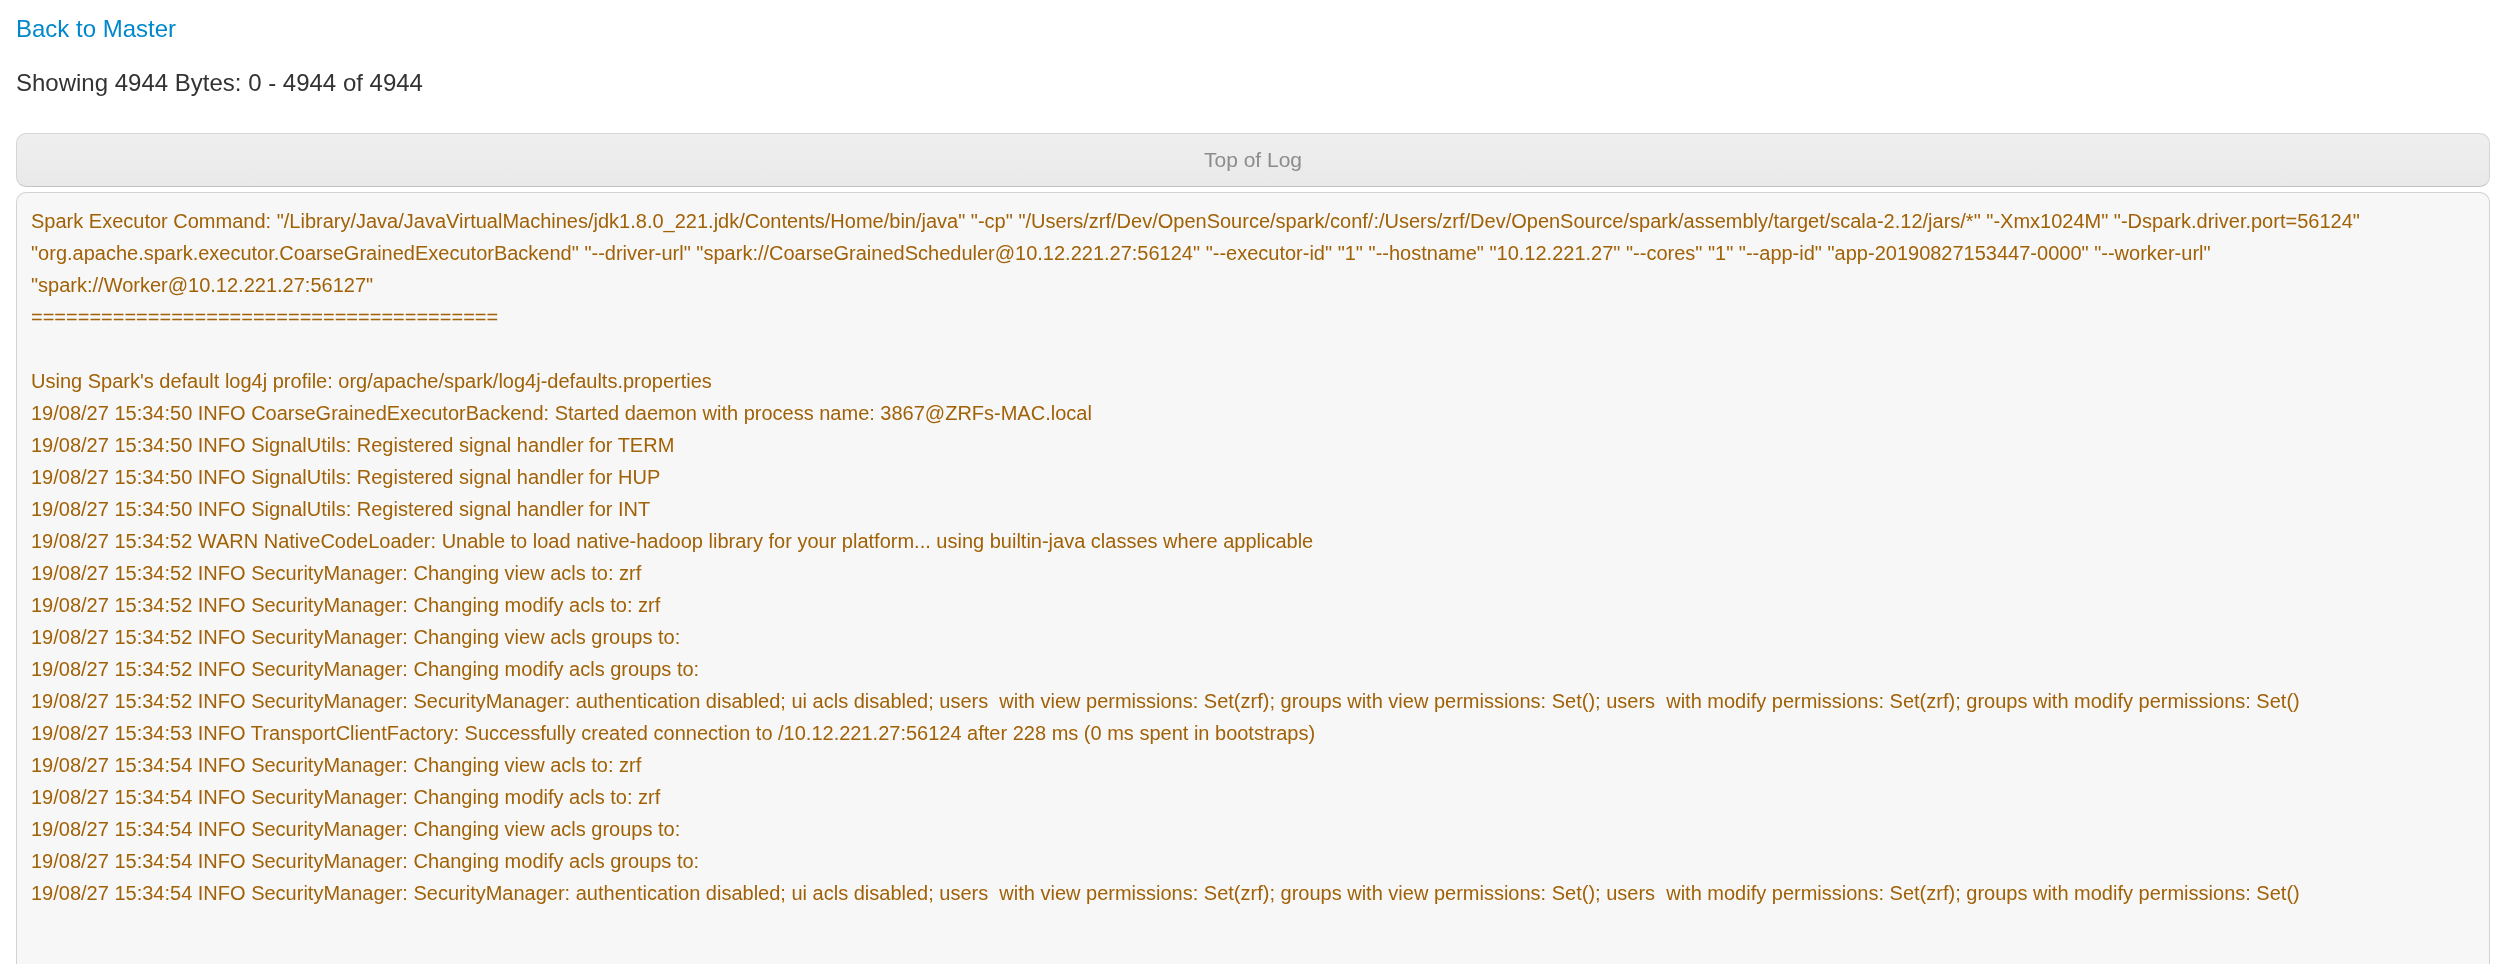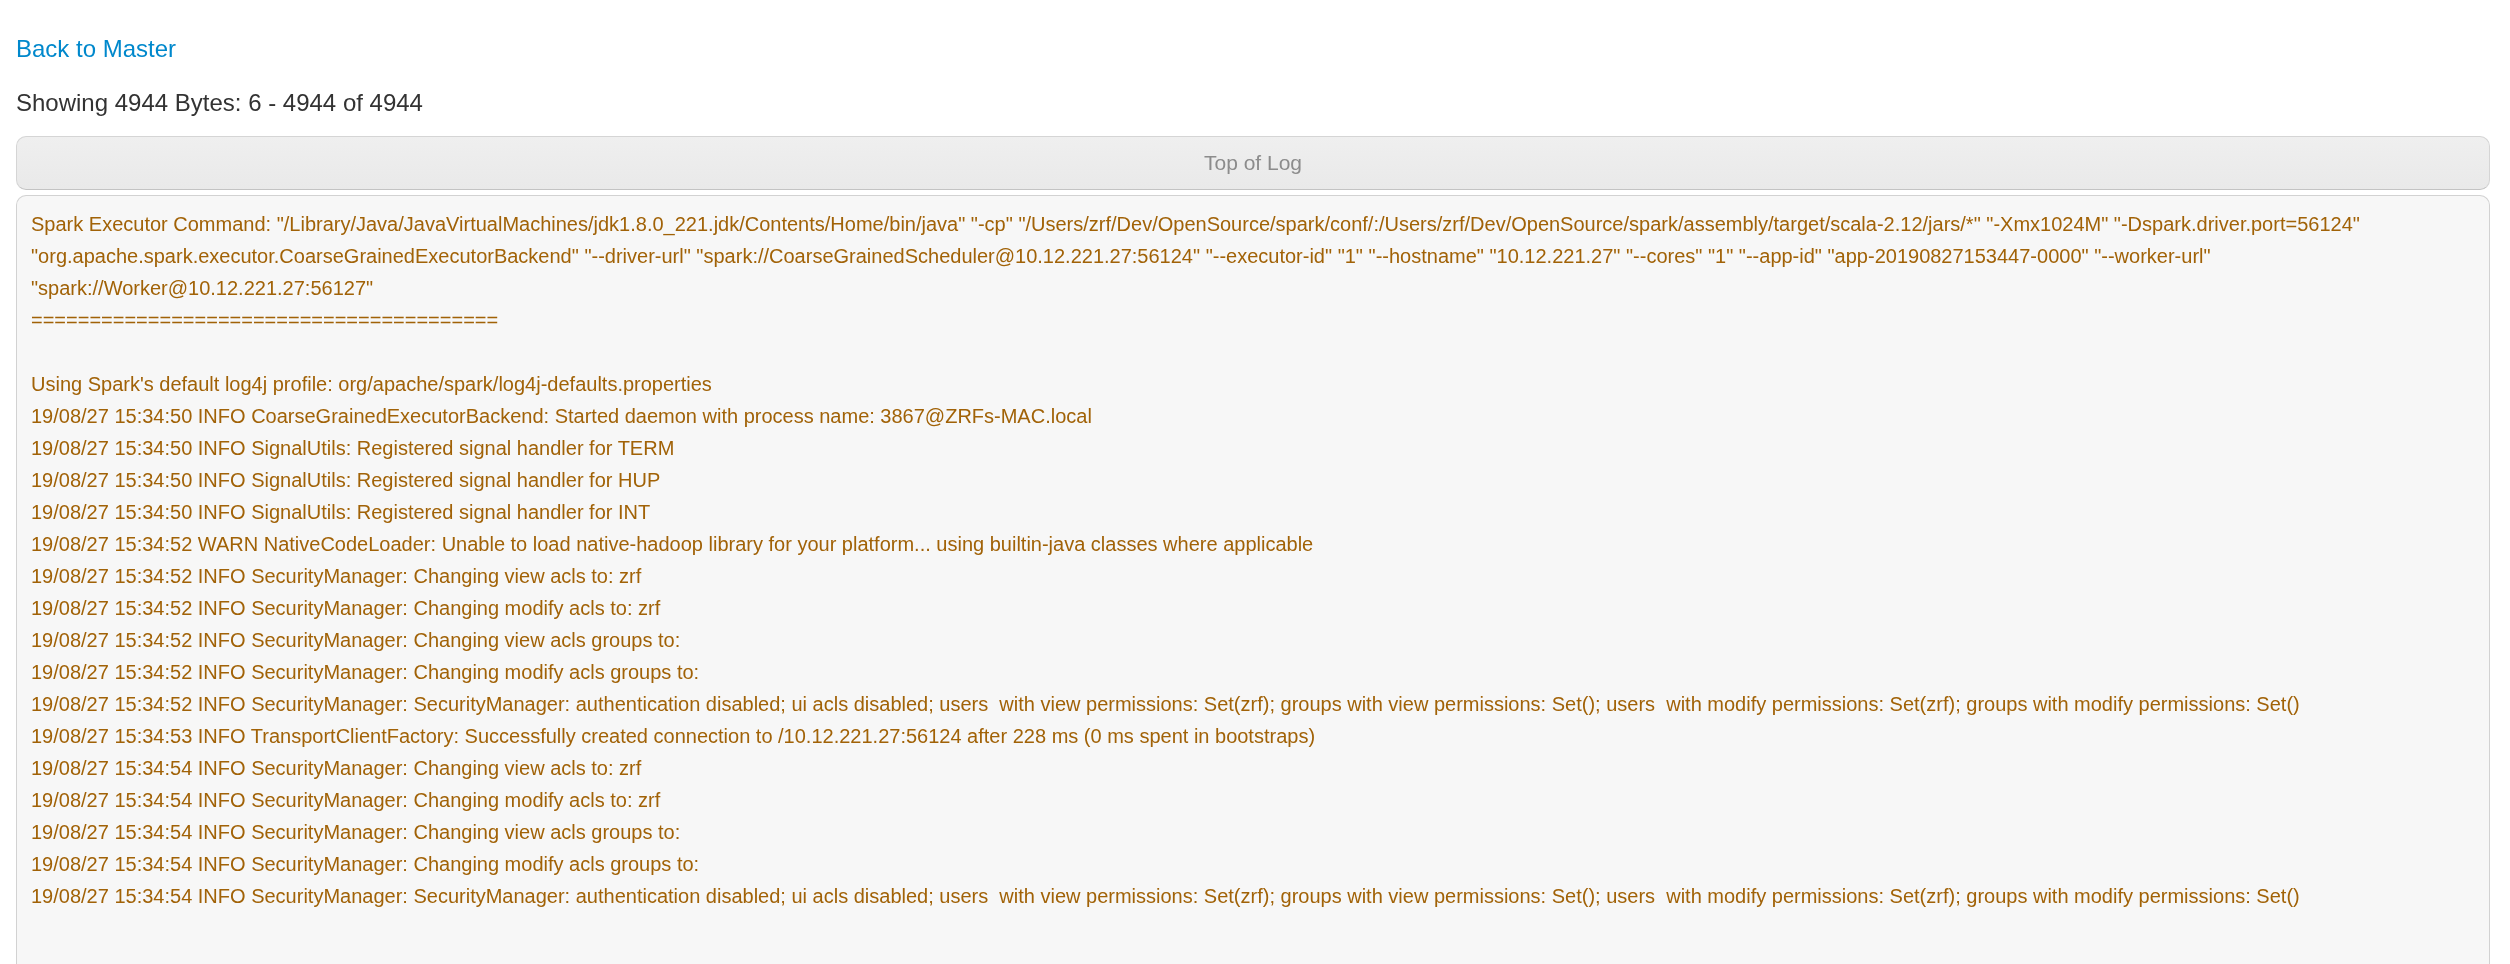--- a/index.html
+++ b/index.html
@@ -7,21 +7,21 @@
     margin: 0;
     padding: 0;
     width: 2510px;
     height: 964px;
     background: #ffffff;
     overflow: hidden;
     font-family: "Liberation Sans", "DejaVu Sans", sans-serif;
     color: #333333;
   }
   .page {
-    padding: 28px 20px 0 16px;
+    padding: 8px 20px 0 16px;
     width: 2510px;
     height: 964px;
   }
   .back-link {
     display: inline-block;
     margin: 6px 0 0 0;
     font-size: 24px;
     line-height: 30px;
     color: #0088cc;
     text-decoration: none;
@@ -29,21 +29,21 @@
   }
   .byte-info {
     margin-top: 24px;
     font-size: 24px;
     line-height: 30px;
     color: #333333;
   }
   .log-nav-button {
     display: block;
     width: 2474px;
-    margin-top: 18px;
+    margin-top: 35px;
     height: 54px;
     background: linear-gradient(to bottom, #efefef, #e9e9e9);
     border: 1px solid #d5d5d5;
     border-bottom-color: #c3c3c3;
     border-radius: 10px;
     font-family: "Liberation Sans", "DejaVu Sans", sans-serif;
     font-size: 21px;
     color: #8c8c8c;
     text-align: center;
     cursor: pointer;
@@ -73,21 +73,21 @@
     overflow-wrap: break-word;
   }
 </style>
 </head>
 <body>
 
 <div class="page">
 
   <a href="#" class="back-link">Back to Master</a>
 
-  <div class="byte-info">Showing 4944 Bytes: 6 - 4944 of 4944</div>
+  <div class="byte-info">Showing 4944 Bytes: 0 - 4944 of 4944</div>
 
   <button class="log-nav-button">Top of Log</button>
 
   <div class="log-box">
     <pre>Spark Executor Command: "/Library/Java/JavaVirtualMachines/jdk1.8.0_221.jdk/Contents/Home/bin/java" "-cp" "/Users/zrf/Dev/OpenSource/spark/conf/:/Users/zrf/Dev/OpenSource/spark/assembly/target/scala-2.12/jars/*" "-Xmx1024M" "-Dspark.driver.port=56124" "org.apache.spark.executor.CoarseGrainedExecutorBackend" "--driver-url" "spark://CoarseGrainedScheduler@10.12.221.27:56124" "--executor-id" "1" "--hostname" "10.12.221.27" "--cores" "1" "--app-id" "app-20190827153447-0000" "--worker-url" "spark://Worker@10.12.221.27:56127"
 ========================================
 
 Using Spark's default log4j profile: org/apache/spark/log4j-defaults.properties
 19/08/27 15:34:50 INFO CoarseGrainedExecutorBackend: Started daemon with process name: 3867@ZRFs-MAC.local
 19/08/27 15:34:50 INFO SignalUtils: Registered signal handler for TERM

